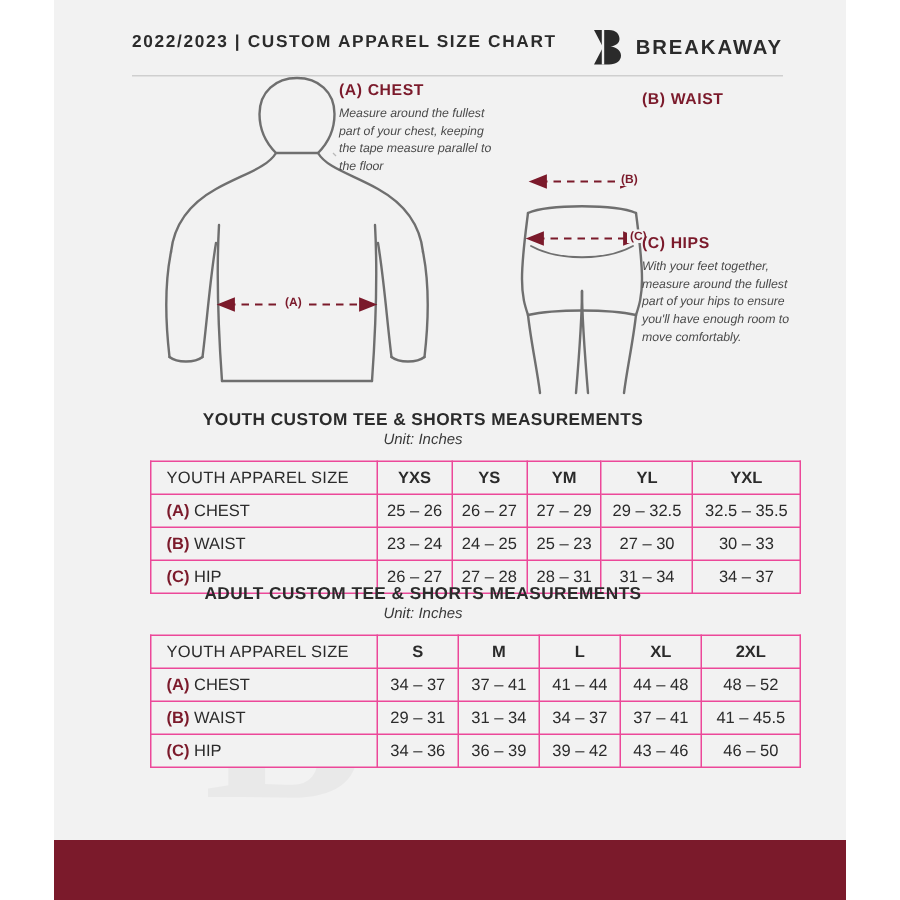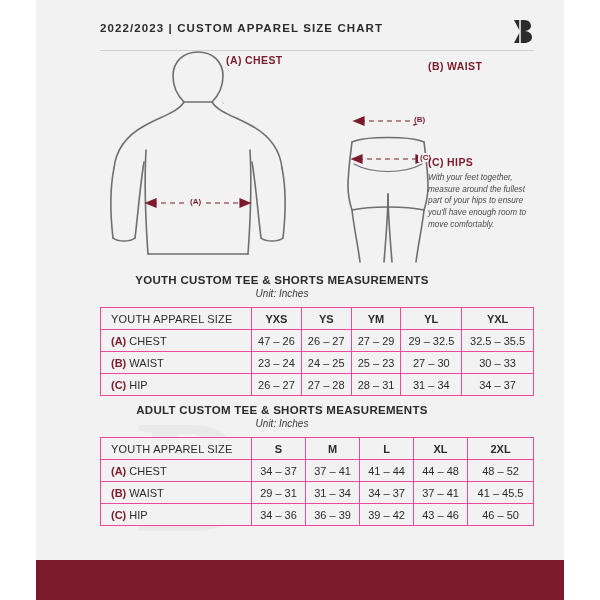--- a/index.html
+++ b/index.html
@@ -43,21 +43,21 @@
     font-weight: 700;
     color: rgba(0,0,0,0.035);
     font-family: "Liberation Serif", serif;
     letter-spacing: 4px;
     user-select: none;
   }
 
   
   .header {
     position: absolute;
-    left: 12px;
+    left: 0;
     top: 14px;
     width: 528px;
     height: 36px;
   }
   .header-title {
     position: absolute;
     left: 52px;
     top: 8px;
     font-size: 11.5px;
     font-weight: 700;
@@ -177,39 +177,40 @@
   }
   table.size th.rowhead {
     font-weight: 400;
     letter-spacing: 0.2px;
   }
   .lbl {
     color: #7b1a2b;
     font-weight: 700;
   }
   .sec1 { top: 274px; }
-  .sec2 { top: 404px; }
+  .sec2 { top: 390px; }
 </style>
 </head>
 <body>
 
 <div class="page">
   <div class="sheet">
 
     <div class="watermark">B</div>
 
     <div class="header">
       <div class="header-title">2022/2023  |  CUSTOM APPAREL SIZE CHART</div>
       <div class="brand">
         <span class="brand-mark">
           <svg width="24" height="26" viewBox="0 0 24 26">
             <path d="M4 2 L14 2 C19 2 21 5 21 8 C21 11 18 12.6 15 13 C18 13.4 22 15 22 19 C22 22.5 19 25 14 25 L4 25 L10 13.5 Z" fill="#2b2b2b"></path>
             <path d="M10 2 L10 25" stroke="#f2f2f2" stroke-width="1.6" fill="none"></path>
           </svg>
         </span>
+        <span class="brand-name">BREAKAWAY</span>
       </div>
       <div class="header-rule"></div>
     </div>
 
     <div class="diagram">
 
       <svg width="434" height="222" viewBox="0 0 434 222" style="position:absolute;left:0;top:0;">
 
         <g fill="none" stroke="#6f6f6f" stroke-width="1.6" stroke-linecap="round">
 
@@ -268,20 +269,21 @@
           <path d="M136 58 L134 56"></path>
         </g>
       </svg>
 
       <div class="tag" style="left:100px; top:151px;">(A)</div>
       <div class="tag" style="left:324px; top:69px;">(B)</div>
       <div class="tag" style="left:330px; top:107px;">(C)</div>
 
       <div class="callout chest">
         <div class="c-title">(A) CHEST</div>
+        <div class="c-body">Measure around the fullest part of your chest, keeping the tape measure parallel to the floor</div>
       </div>
 
       <div class="callout waist">
         <div class="c-title">(B) WAIST</div>
       </div>
 
       <div class="callout hips">
         <div class="c-title">(C) HIPS</div>
         <div class="c-body">With your feet together, measure around the fullest part of your hips to ensure you'll have enough room to move comfortably.</div>
       </div>
@@ -300,21 +302,21 @@
             <th>YL</th>
             <th>YXL</th>
           </tr>
         </thead>
         <tbody>
           <tr>
             <td class="rowhead">
               <span class="lbl">(A)</span>
               <span>CHEST</span>
             </td>
-            <td>47 – 26</td>
+            <td>25 – 26</td>
             <td>26 – 27</td>
             <td>27 – 29</td>
             <td>29 – 32.5</td>
             <td>32.5 – 35.5</td>
           </tr>
           <tr>
             <td class="rowhead">
               <span class="lbl">(B)</span>
               <span>WAIST</span>
             </td>

